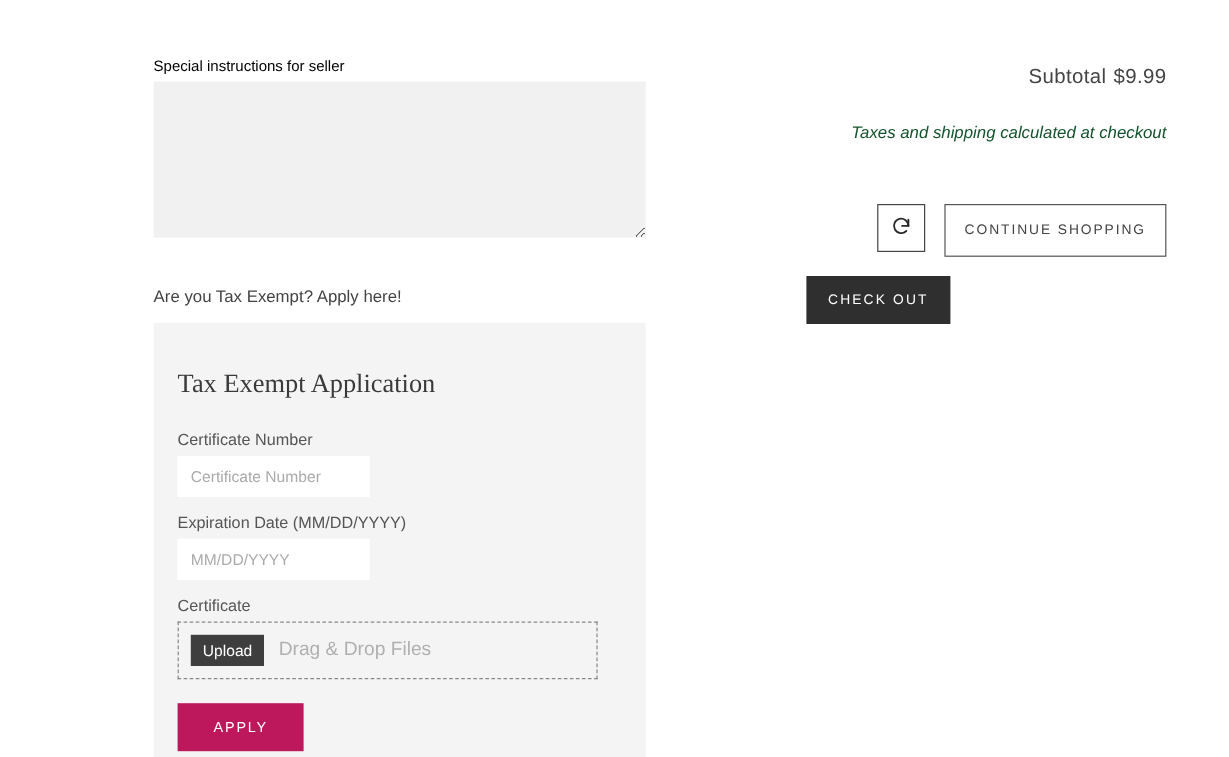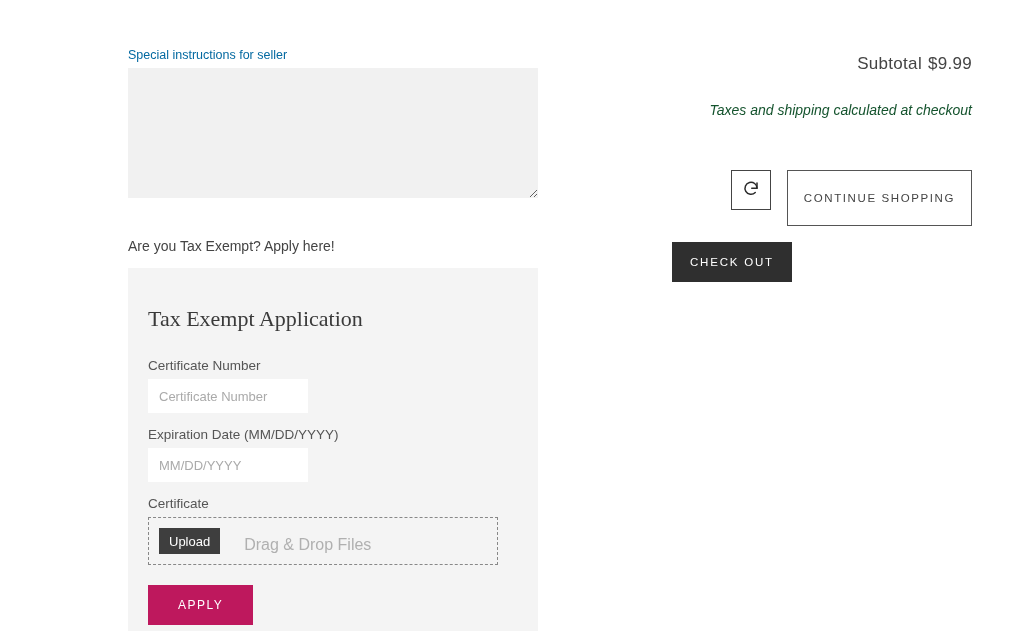--- a/index.html
+++ b/index.html
@@ -24,21 +24,21 @@
   .left {
     width: 410px;
   }
   .right {
     width: 300px;
     text-align: right;
     padding-top: 6px;
   }
   .instr-label {
     font-size: 12.5px;
-    color: #0369a1;
+    color: #000000;
     margin-bottom: 6px;
   }
   .instr-area {
     width: 100%;
     height: 130px;
     background: #f1f1f1;
     border: none;
     resize: both;
     padding: 10px;
     font-family: inherit;
@@ -75,22 +75,22 @@
     border: 1px solid #fff;
     padding: 0 10px;
     font-size: 13px;
     color: #666;
   }
   .text-input::placeholder { color: #aaa; }
   .dropzone {
     border: 1px dashed #888;
     padding: 10px;
     display: flex;
-    align-items: flex-end;
-    gap: 24px;
+    align-items: center;
+    gap: 12px;
     margin-top: 6px;
     width: 350px;
   }
   .upload-btn {
     background: #3e3e3e;
     color: #fff;
     border: none;
     font-size: 13px;
     height: 26px;
     padding: 0 10px;
@@ -141,21 +141,21 @@
     justify-content: center;
     cursor: pointer;
   }
   .refresh-btn svg {
     width: 18px; height: 18px;
     stroke: #2a2a2a;
     fill: none;
     stroke-width: 2;
   }
   .continue-btn {
-    height: 56px;
+    height: 44px;
     border: 1px solid #555;
     background: #fff;
     color: #444;
     letter-spacing: 1.6px;
     font-size: 11.5px;
     padding: 0 16px;
     cursor: pointer;
   }
   .checkout-btn {
     height: 40px;

